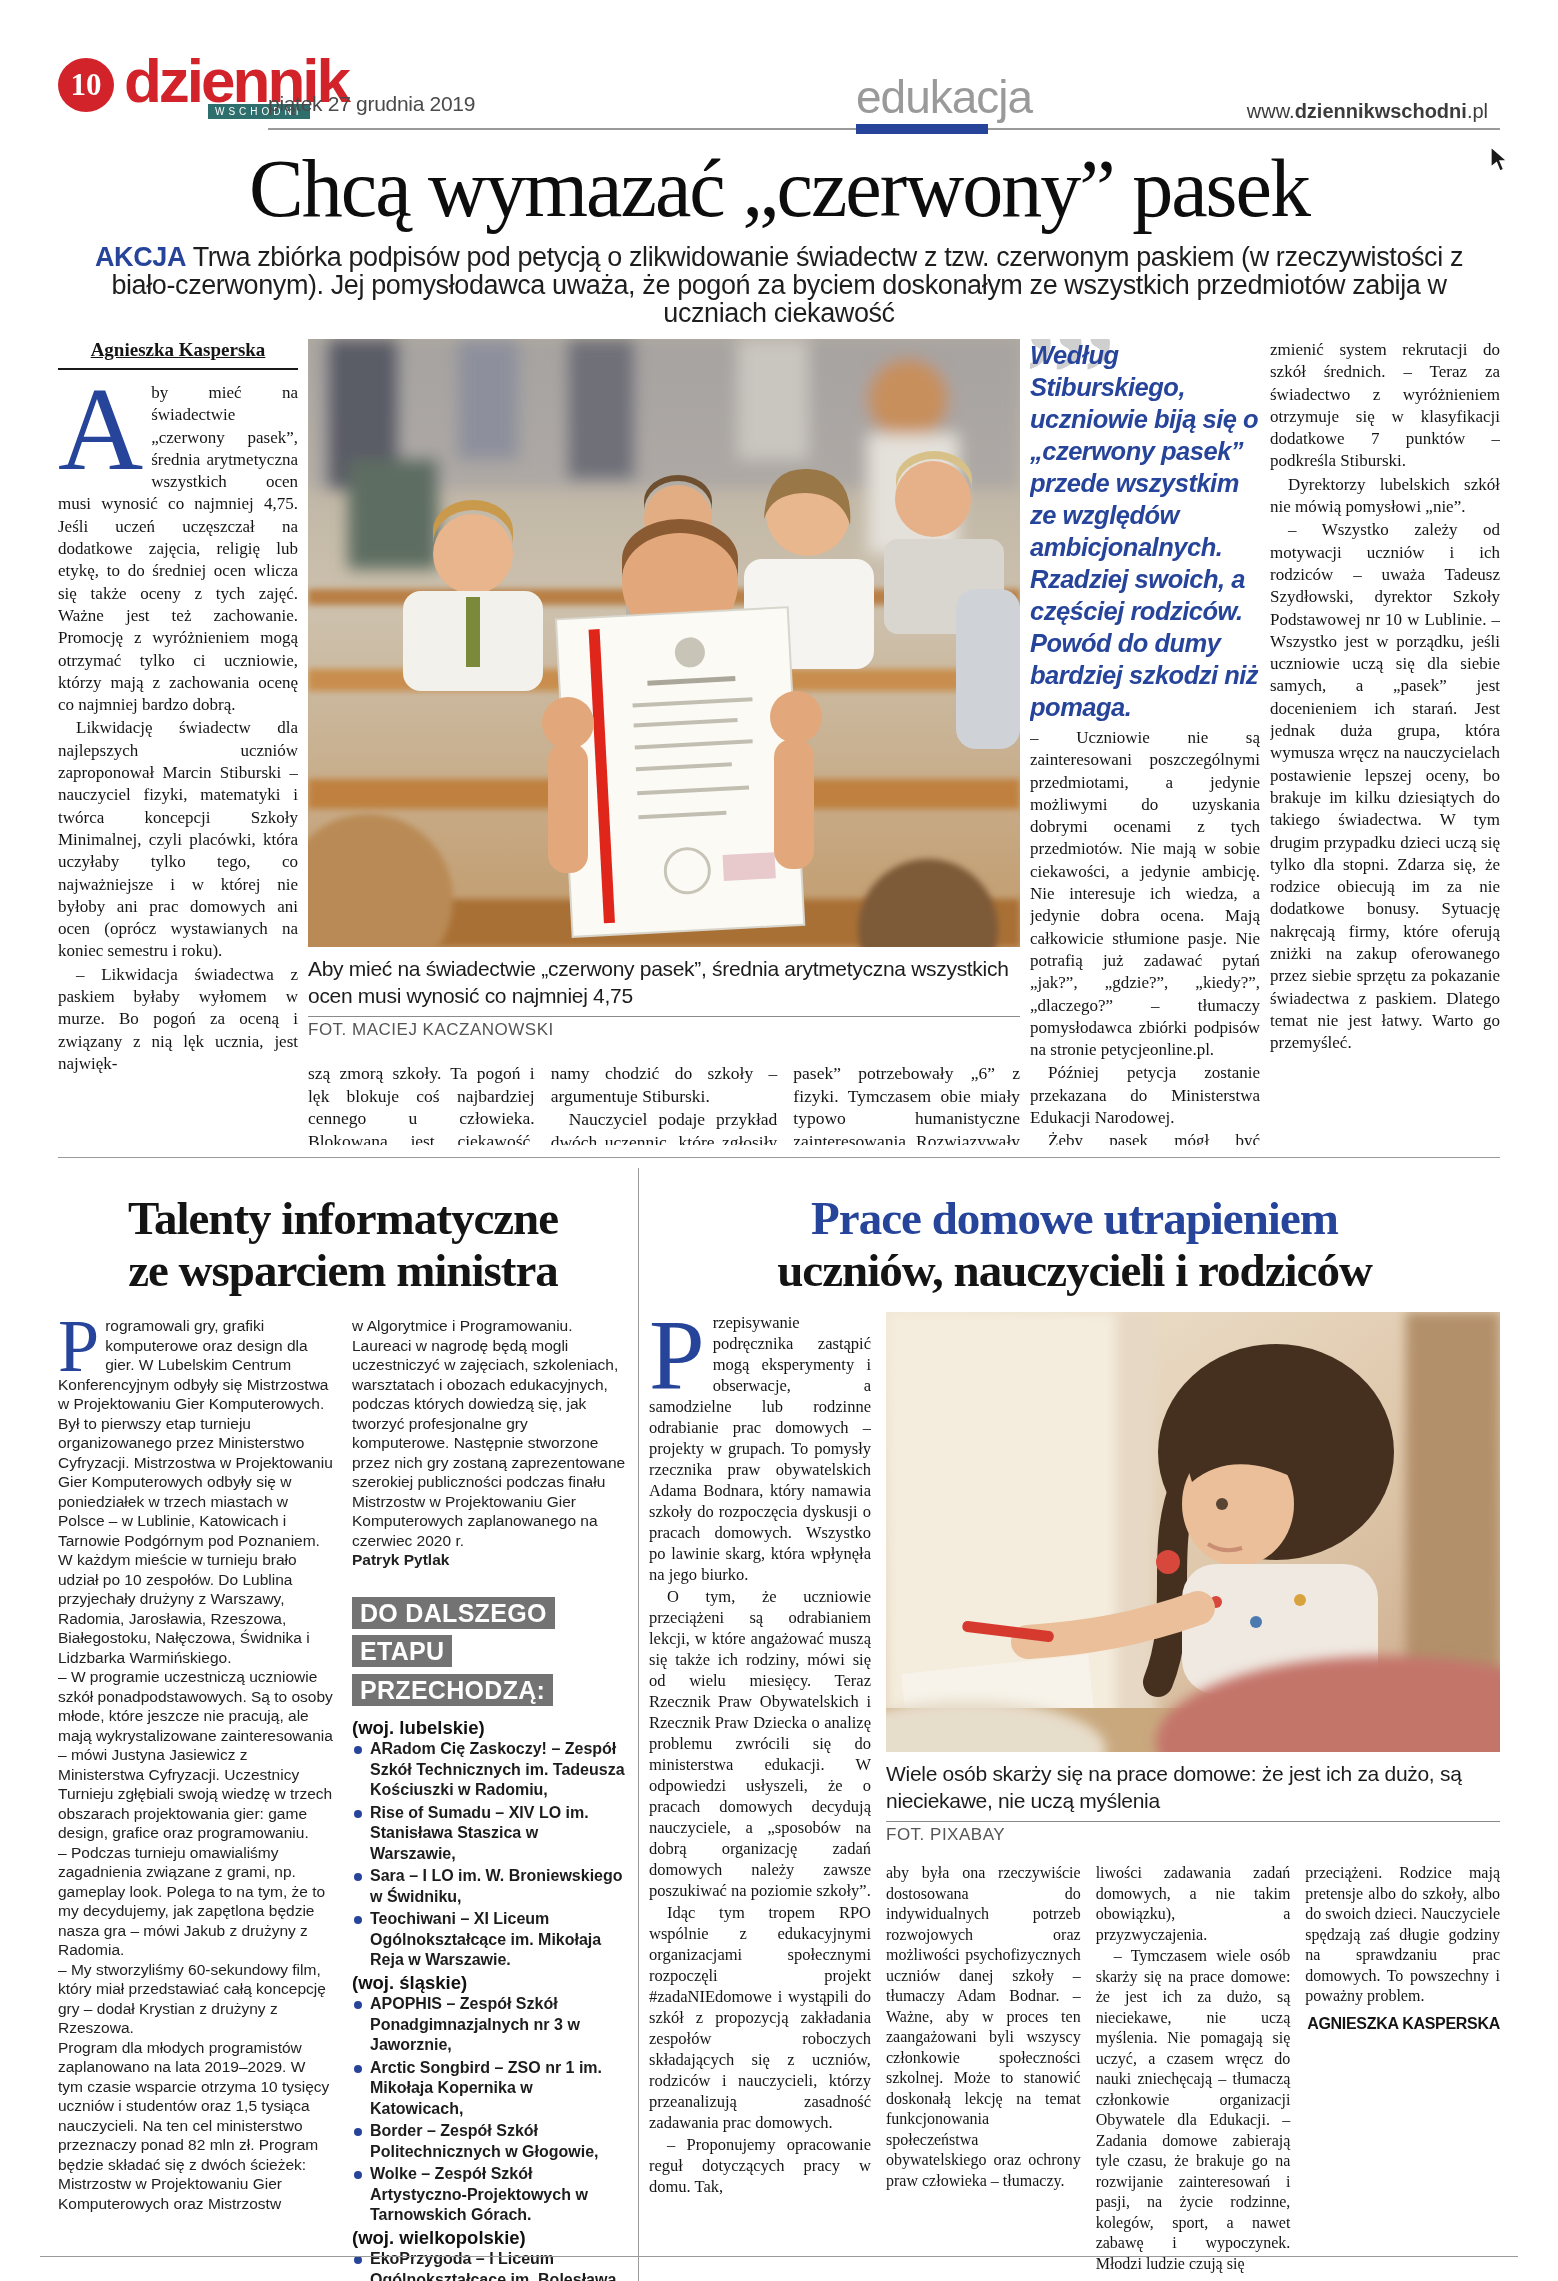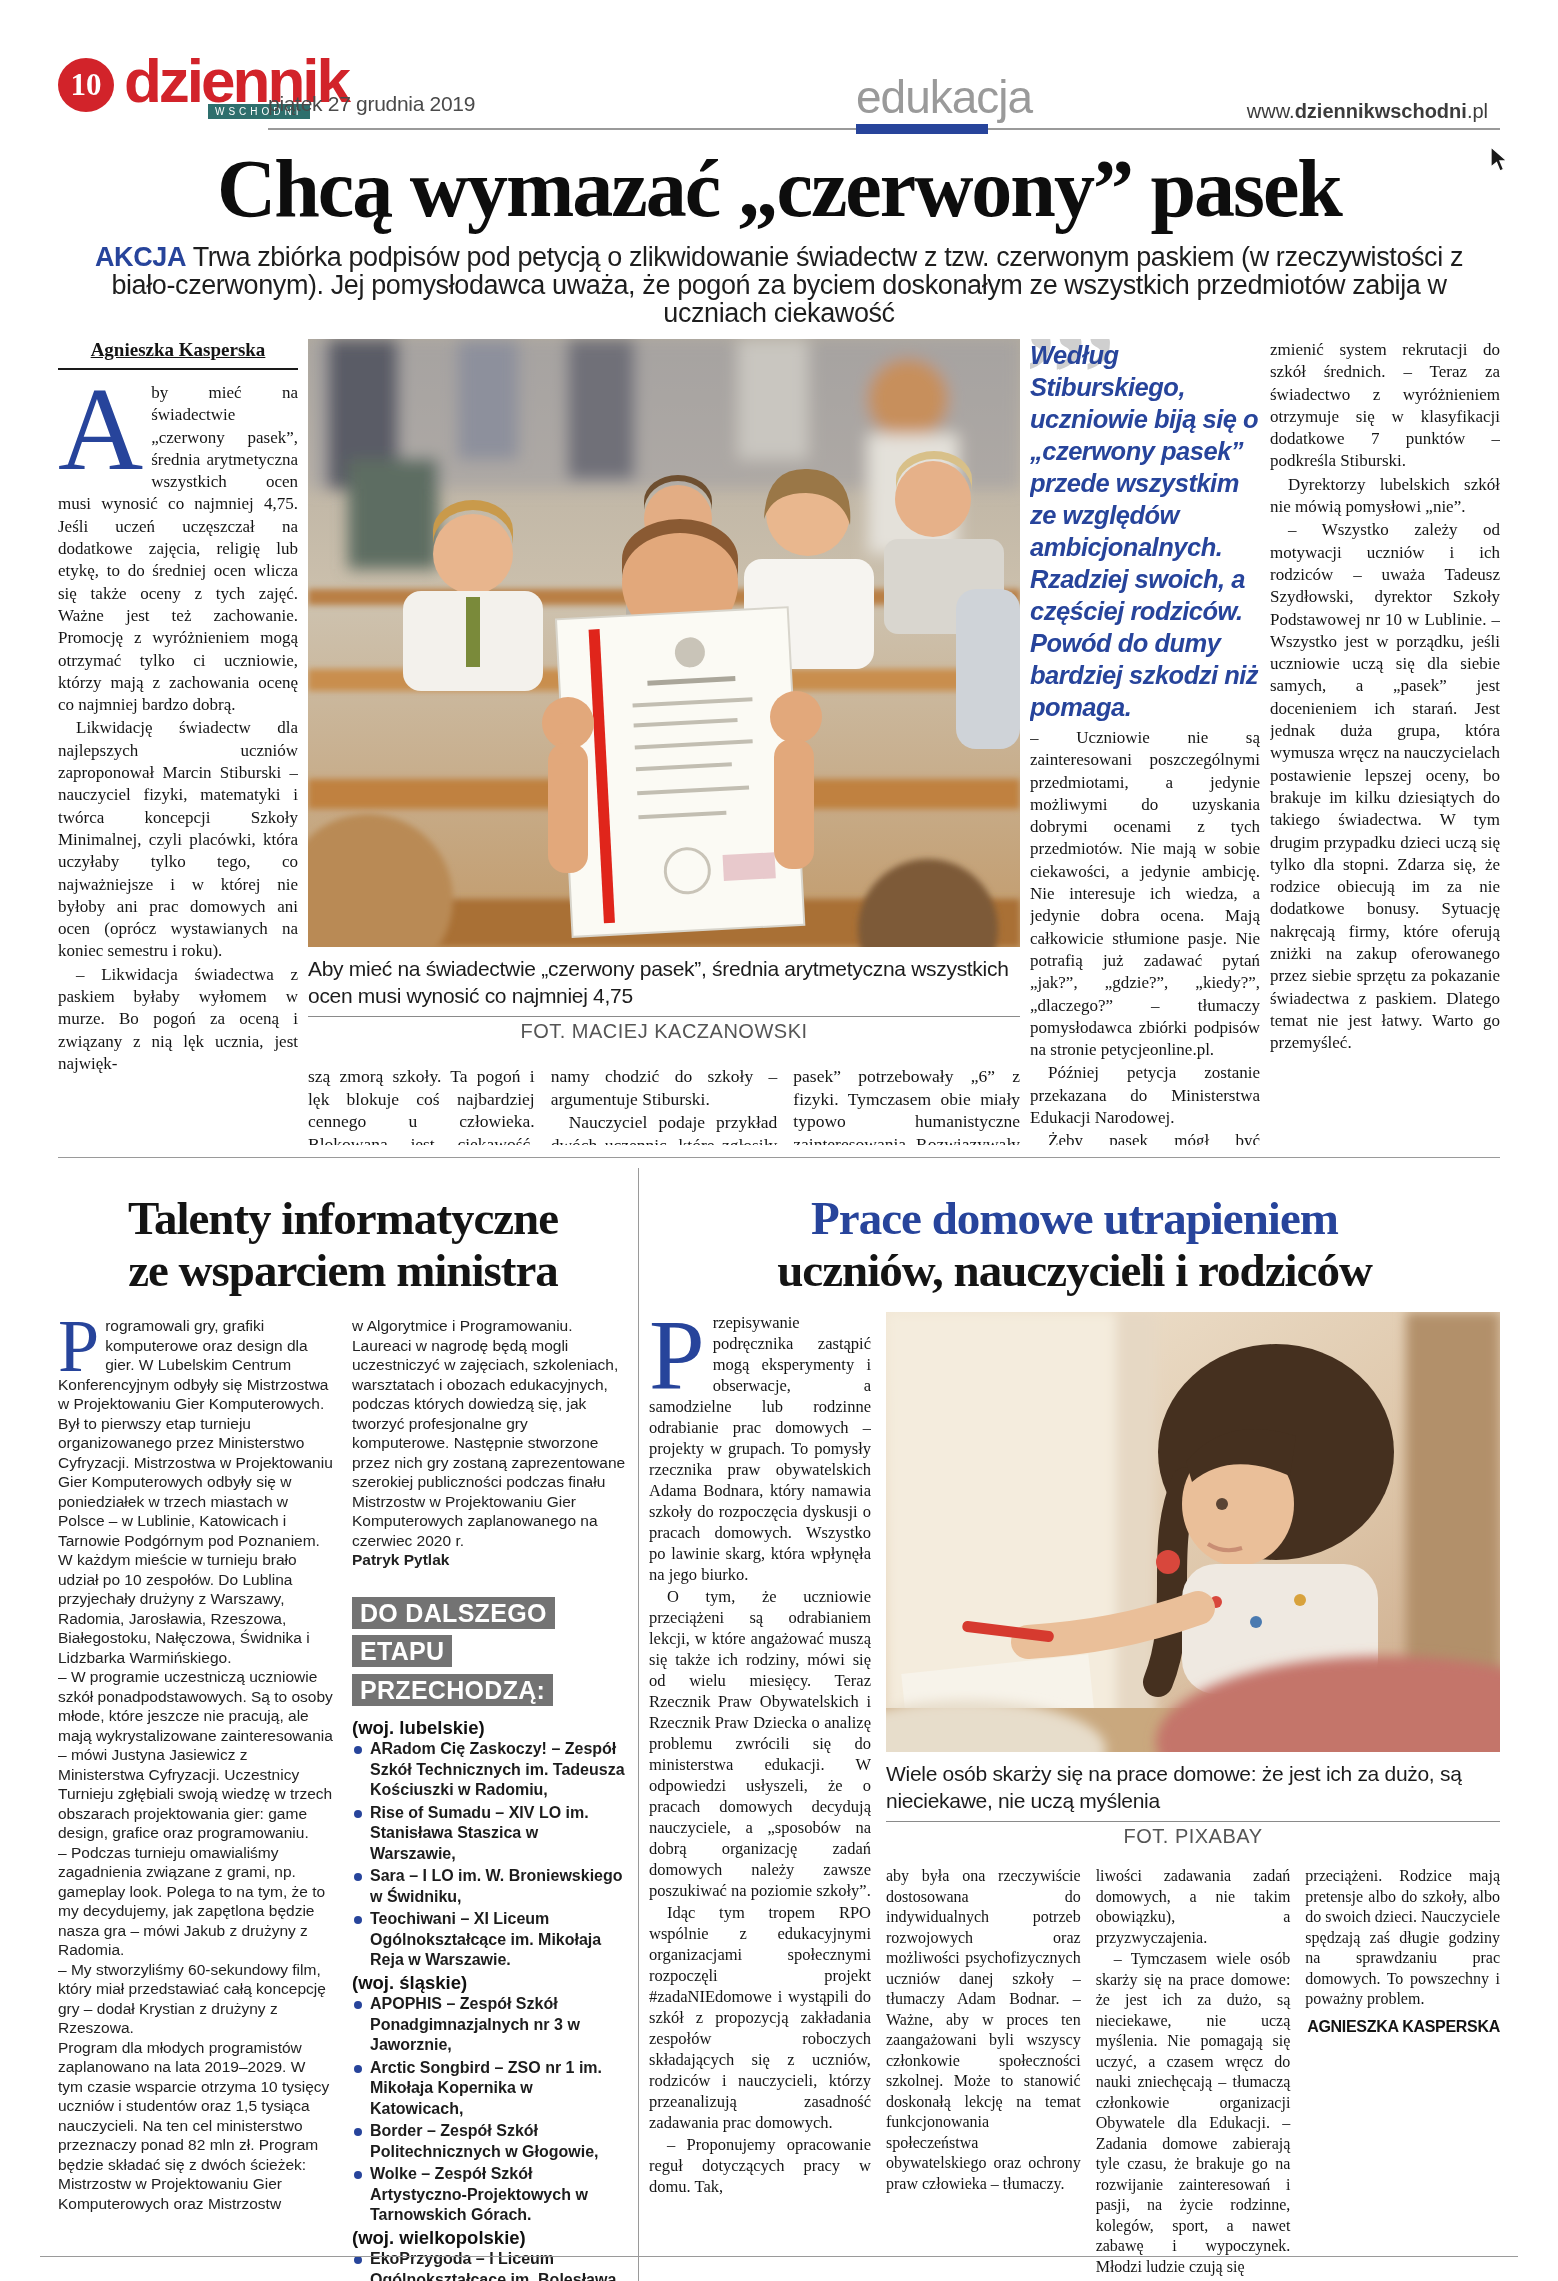--- a/index.html
+++ b/index.html
@@ -19,21 +19,21 @@
         font-size:21px;color:#4a4a4a;letter-spacing:-0.3px;}
   .section-name{position:absolute;left:856px;top:74px;font-family:"Liberation Sans",sans-serif;
         font-size:46px;color:#9a9a9a;letter-spacing:-1px;line-height:1;}
   .website{position:absolute;right:70px;top:100px;font-family:"Liberation Sans",sans-serif;
         font-size:20px;color:#3c3c3c;}
   .website b{font-weight:800;text-align:right;}
   .hdr-rule{position:absolute;left:268px;right:58px;top:128px;height:2px;background:#9a9a9a;}
   .section-bar{position:absolute;left:856px;top:124px;width:132px;height:10px;background:#27449b;}
   .cursor{position:absolute;left:1488px;top:146px;z-index:5;}
   
-  .h1{margin:10px 58px 17px;text-align:center;font-size:82px;font-weight:700;line-height:74px;
+  .h1{margin:10px 58px 17px;text-align:center;font-size:82px;font-weight:400;line-height:74px;
         letter-spacing:-2px;color:#0d0d0d;white-space:nowrap;}
   .lede{margin:14px 70px 0;text-align:center;font-family:"Liberation Sans",sans-serif;
         font-size:27px;line-height:28px;color:#1e1e1e;letter-spacing:-0.4px;}
   .kicker{color:#27449b;font-weight:800;}
   
   .top-article{display:grid;grid-template-columns:240px 712px 230px 230px;column-gap:10px;
         padding:0 58px;margin-top:12px;height:806px;overflow:hidden;}
   .col{overflow:hidden;height:100%;}
   .byline{font-size:19px;font-weight:700;text-align:center;border-bottom:2px solid #1a1a1a;
         padding-bottom:7px;margin-bottom:12px;text-decoration:underline;}
@@ -41,21 +41,21 @@
   .body-p + .body-p{text-indent:18px;margin-top:1px;}
   .dropcap{float:left;color:#27449b;font-size:118px;line-height:88px;padding:4px 8px 0 0;
         font-family:"Liberation Serif",serif;}
   .dropcap.small{font-size:74px;line-height:56px;padding:2px 6px 0 0;font-weight:400;}
   
   .photo-frame{width:100%;height:608px;overflow:hidden;background:#c4b49c;}
   .photo-frame svg{display:block;width:100%;height:100%;}
   .caption{font-family:"Liberation Sans",sans-serif;font-size:21px;line-height:27px;
         color:#1c1c1c;margin-top:8px;letter-spacing:-0.3px;}
   .credit-rule{height:1px;background:#8a8a8a;margin-top:7px;}
-  .credit{font-family:"Liberation Sans",sans-serif;font-size:20px;color:#555;text-align:center;
+  .credit{font-family:"Liberation Sans",sans-serif;font-size:17px;color:#555;text-align:left;
         margin-top:3px;letter-spacing:0.5px;}
   .under3{display:grid;grid-template-columns:1fr 1fr 1fr;column-gap:16px;margin-top:22px;}
   .under3 .body-p{font-size:17.5px;line-height:22.5px;}
   
   .pullquote{position:relative;margin-bottom:4px;}
   .qmark{position:absolute;left:-8px;top:-34px;font-size:150px;color:#cfcfcf;
         font-family:"Liberation Serif",serif;line-height:1;z-index:0;}
   .qmark::before{content:"””";letter-spacing:-38px;}
   .pullquote p{position:relative;z-index:1;margin:0;color:#27449b;
         font-family:"Liberation Sans",sans-serif;font-style:italic;font-weight:700;

